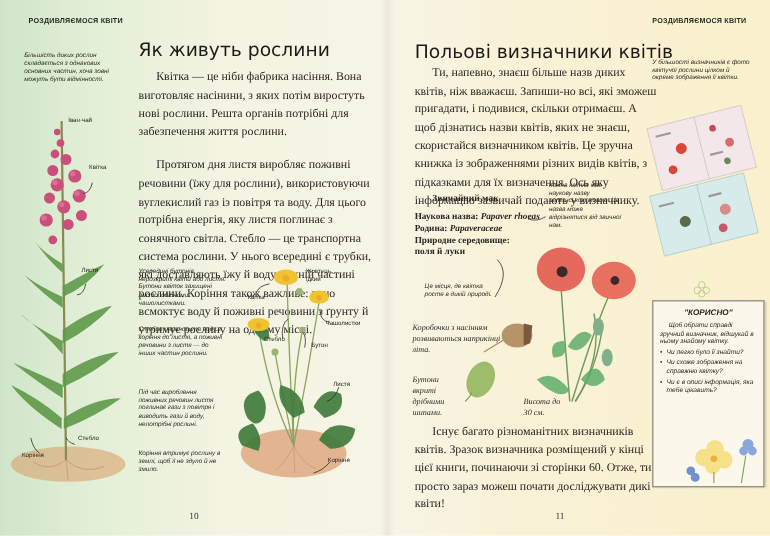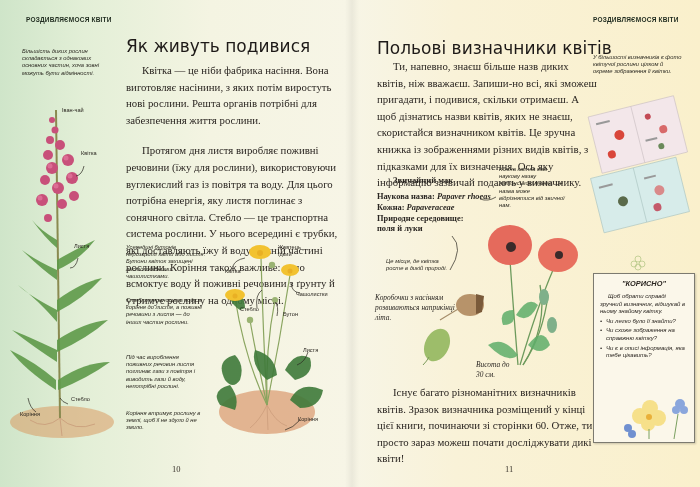--- a/index.html
+++ b/index.html
@@ -35,21 +35,21 @@
   .arrow{fill:none;stroke:#2a2620;stroke-width:0.7;}
 </style>
 </head>
 <body>
 
 <div class="gutter"></div>
 
 <div class="page left">
   <div class="section-tag" style="left:26px;top:16px;">РОЗДИВЛЯЄМОСЯ КВІТИ</div>
   <div class="note" style="left:22px;top:48px;width:78px;">Більшість диких рослин складається з однакових основних частин, хоча зовні можуть бути відмінності.</div>
-  <div class="title" style="left:126px;top:36px;">Як живуть подивися</div>
+  <div class="title" style="left:126px;top:36px;">Як живуть рослини</div>
   <div class="body" style="left:126px;top:62px;width:214px;">
     <p>Квітка — це ніби фабрика насіння. Вона виготовляє насінини, з яких потім виростуть нові рослини. Решта органів потрібні для забезпечення життя рослини.</p>
     <p>Протягом дня листя виробляє поживні речовини (їжу для рослини), використовуючи вуглекислий газ із повітря та воду. Для цього потрібна енергія, яку листя поглинає з сонячного світла. Стебло — це транспортна система рослини. У нього всередині є трубки, які доставляють їжу й воду кожній частині рослини. Коріння також важливе: воно всмоктує воду й поживні речовини з ґрунту й утримує рослину на одному місці.</p>
   </div>
 
   <svg style="left:0;top:100px;" width="120" height="340" viewBox="0 0 120 340">
     <ellipse cx="62" cy="322" rx="52" ry="16" fill="#d99a62" opacity="0.55"></ellipse>
     <path d="M30 320 Q45 330 60 318 M60 318 Q75 332 95 324 M60 318 L62 336" stroke="#c89a78" stroke-width="0.8" fill="none"></path>
     <path d="M60 318 Q58 200 56 10" stroke="#8a8a50" stroke-width="2" fill="none"></path>
     <g fill="#5f9a4a" opacity="0.9">
@@ -180,33 +180,34 @@
         <circle cx="70" cy="100" r="5" fill="#d98a8a"></circle>
         <circle cx="64" cy="116" r="4" fill="#c45a6a"></circle>
       <rect x="12" y="82" width="14" height="2" fill="#999"></rect>
         <rect x="58" y="84" width="12" height="2" fill="#999"></rect>
     </g>
   </svg>
 
   <div class="sub" style="left:27px;top:175px;margin-left:16px;">Звичайний мак</div>
   <div class="facts" style="left:27px;top:192px;width:140px;">
     <div><span>Наукова назва:</span> <i>Papaver rhoeas</i></div>
-    <div><span>Кожна:</span> <i>Papaveraceae</i></div>
+    <div><span>Родина:</span> <i>Papaveraceae</i></div>
     <div><span>Природне середовище:</span></div>
     <div><span>поля й луки</span></div>
   </div>
   <div class="note" style="left:149px;top:166px;width:66px;">Кожна квітка має наукову назву латинською мовою. Це назва може відрізнятися від звичної нам.</div>
   <div class="note" style="left:36px;top:258px;width:62px;">Це місця, де квітка росте в дикій природі.</div>
 
   <svg style="left:0;top:0;" width="350" height="487">
     <path class="arrow" d="M146 197 Q138 202 130 199"></path>
     <path class="arrow" d="M102 236 Q114 248 100 270"></path>
   </svg>
 
   <div class="caption" style="left:25px;top:293px;width:80px;">Коробочки з насінням розвиваються наприкінці літа.</div>
+  <div class="caption" style="left:25px;top:340px;width:40px;">Бутони вкриті дрібними шипами.</div>
   <div class="caption" style="left:126px;top:360px;width:40px;">Висота до 30 см.</div>
 
   <svg style="left:88px;top:290px;" width="50" height="40" viewBox="0 0 50 40">
     <path d="M2 30 Q15 22 22 18" stroke="#a58d6a" stroke-width="1.2" fill="none"></path>
     <ellipse cx="32" cy="15" rx="14" ry="11" fill="#b7936a"></ellipse>
     <path d="M38 4 L46 6 L44 22 L38 24Z" fill="#7a5a3a"></path>
   </svg>
   <svg style="left:65px;top:325px;" width="40" height="45" viewBox="0 0 40 45">
     <ellipse cx="22" cy="20" rx="12" ry="17" transform="rotate(25 22 20)" fill="#9dbd6a"></ellipse>
     <path d="M8 40 Q12 36 14 32" stroke="#7a9a5a" stroke-width="1" fill="none"></path>

